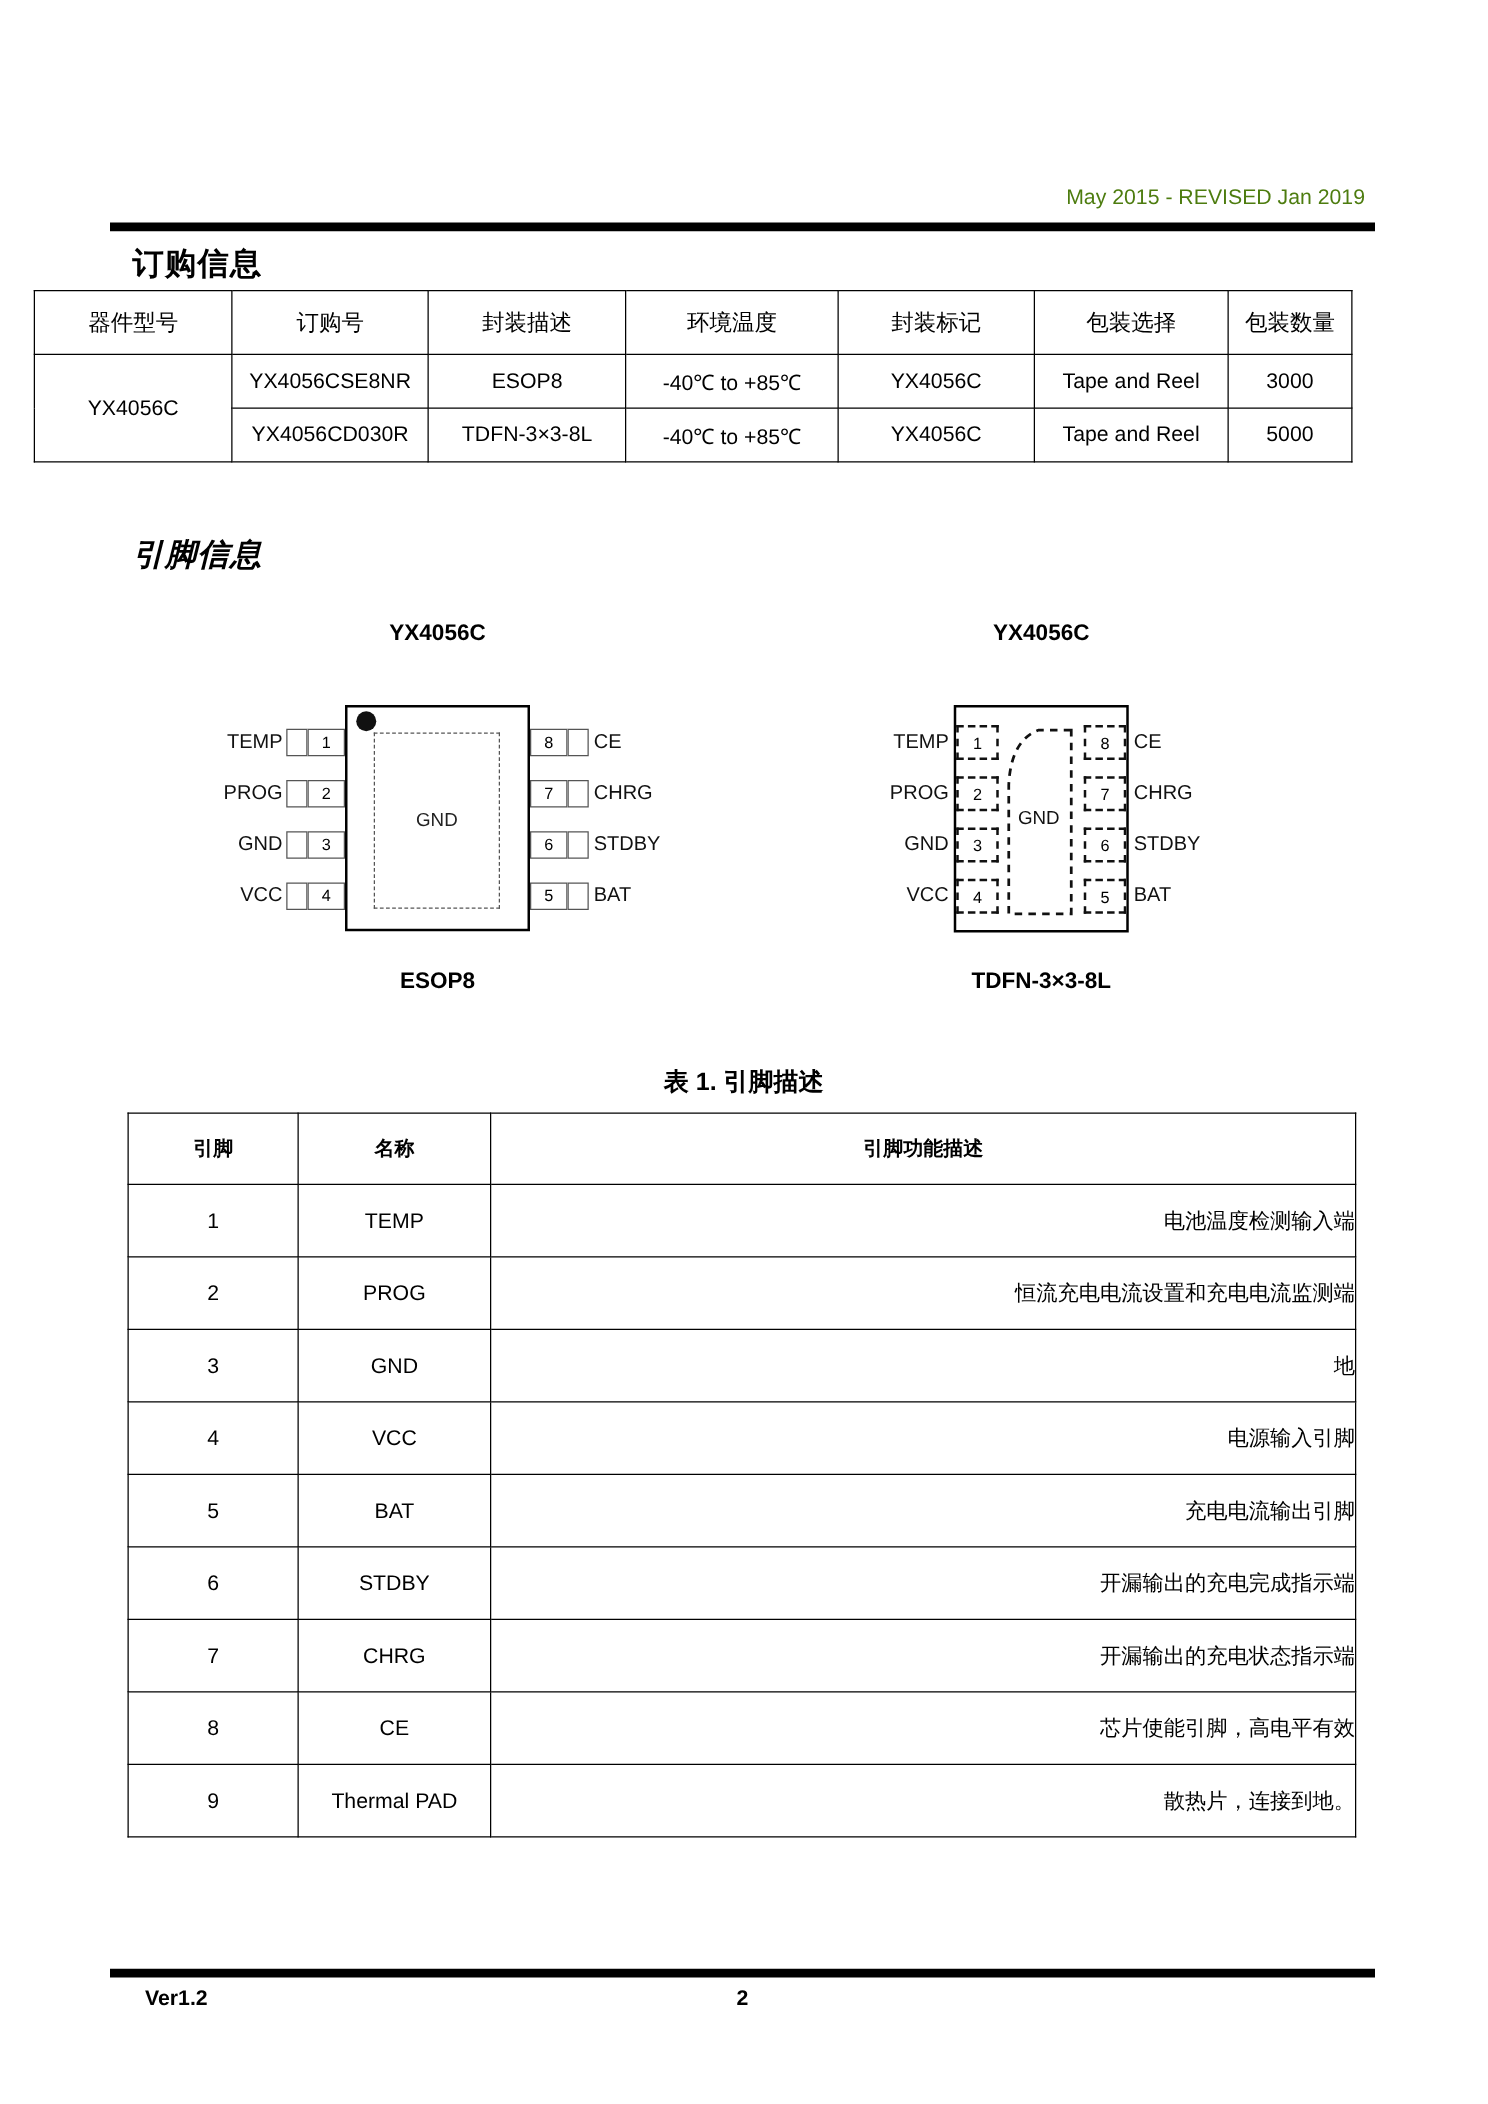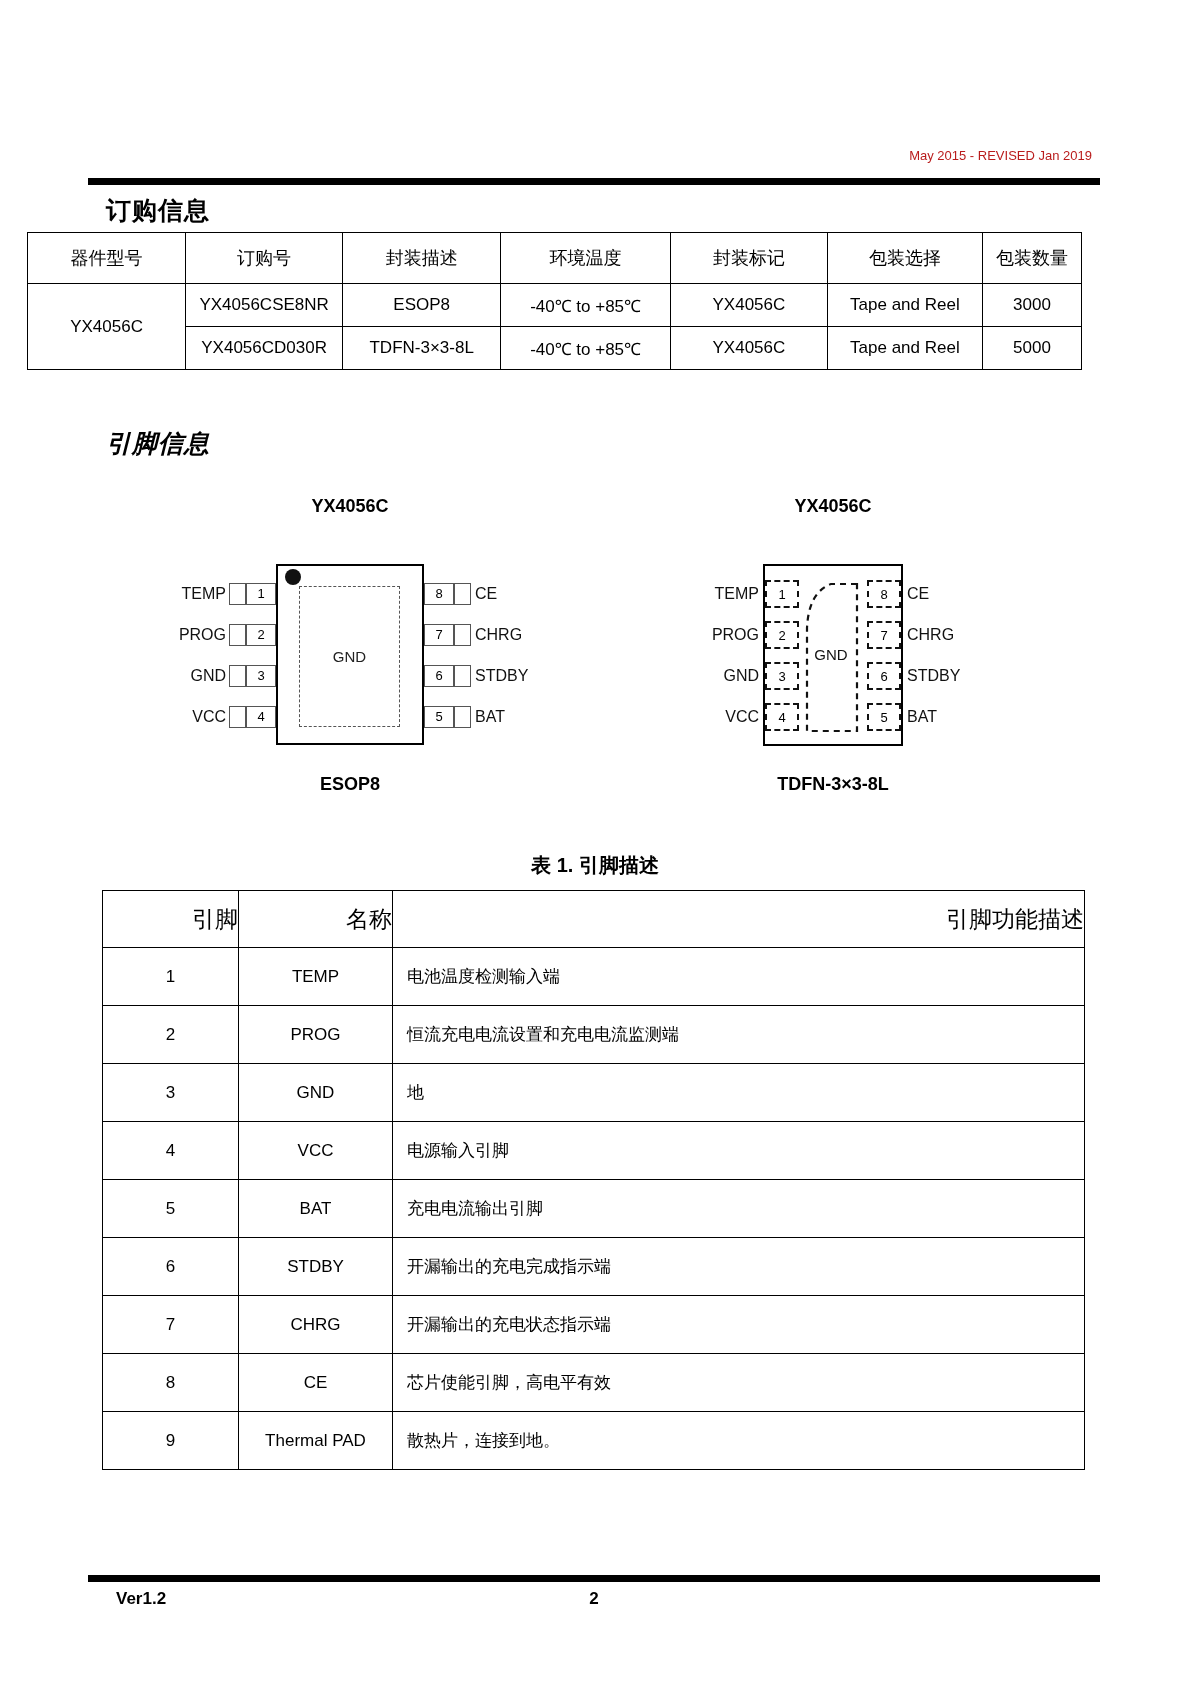--- a/index.html
+++ b/index.html
@@ -1,21 +1,21 @@
 <!DOCTYPE html>
 <html><head>
 <meta charset="utf-8">
 <style>
   html,body{margin:0;padding:0;background:#ffffff;}
   .page{position:relative;width:1190px;height:1683px;background:#fff;margin:0 auto;overflow:hidden;
         font-family:"Liberation Sans",sans-serif;color:#000;}
   .abs{position:absolute;}
 
   
-  .rev-note{top:148px;right:98px;font-size:13px;color:#b91c1c;margin-left:21px;}
+  .rev-note{top:148px;right:98px;font-size:17px;color:#4d7c0f;margin-left:21px;}
   .rule{left:88px;width:1012px;height:7px;background:#000;}
   .rule-top{top:178px;}
   .rule-bottom{top:1575px;}
   .section-title{font-size:25px;font-weight:bold;letter-spacing:1px;}
   .footer-version{left:88px;top:1589px;font-size:17px;font-weight:bold;margin-left:28px;}
   .footer-page{left:88px;top:1589px;width:1012px;text-align:center;font-size:17px;font-weight:bold;}
 
   
   table{border-collapse:collapse;table-layout:fixed;}
   .order-table{left:27px;top:232px;width:1055px;}
@@ -38,23 +38,23 @@
   .tdfn-pad{position:absolute;border:2px dashed #111;box-sizing:border-box;width:34px;height:28px;
         text-align:center;font-size:13px;line-height:25px;background:#fff;}
   .pad-label{position:absolute;text-align:center;font-size:15px;color:#111;}
   .pkg-caption{position:absolute;text-align:center;font-weight:bold;font-size:18px;}
 
   
   .watermark{left:0;top:822px;width:1190px;text-align:center;font-size:27px;color:#f6eea0;}
   .table1-title{left:0;top:852px;width:1190px;text-align:center;font-size:20px;font-weight:bold;}
   .pin-table{left:102px;top:890px;width:983px;}
   .pin-table th,.pin-table td{border:1.5px solid #000;vertical-align:middle;padding:0;}
-  .pin-table th{height:56px;text-align:right;font-size:23px;font-weight:normal;}
+  .pin-table th{height:56px;text-align:center;font-size:16px;font-weight:bold;}
   .pin-table td{height:57px;text-align:center;font-size:17px;font-weight:normal;}
-  .pin-table td.desc{text-align:left;padding-left:14px;font-family:Liberation Serif, serif;}
+  .pin-table td.desc{text-align:right;font-family:Liberation Serif, serif;}
 </style>
 </head>
 <body>
 
 <div class="page">
 
   <div class="abs rev-note">May 2015 - REVISED Jan 2019</div>
   <div class="abs rule rule-top"></div>
 
   <div class="abs section-title" style="left:106px;top:194px;">订购信息</div>

